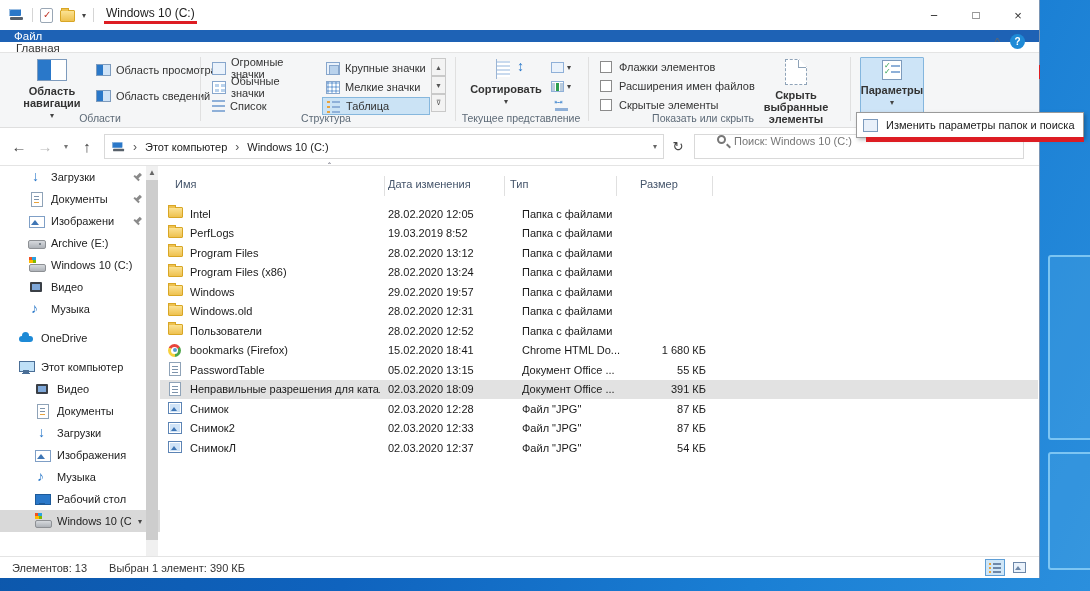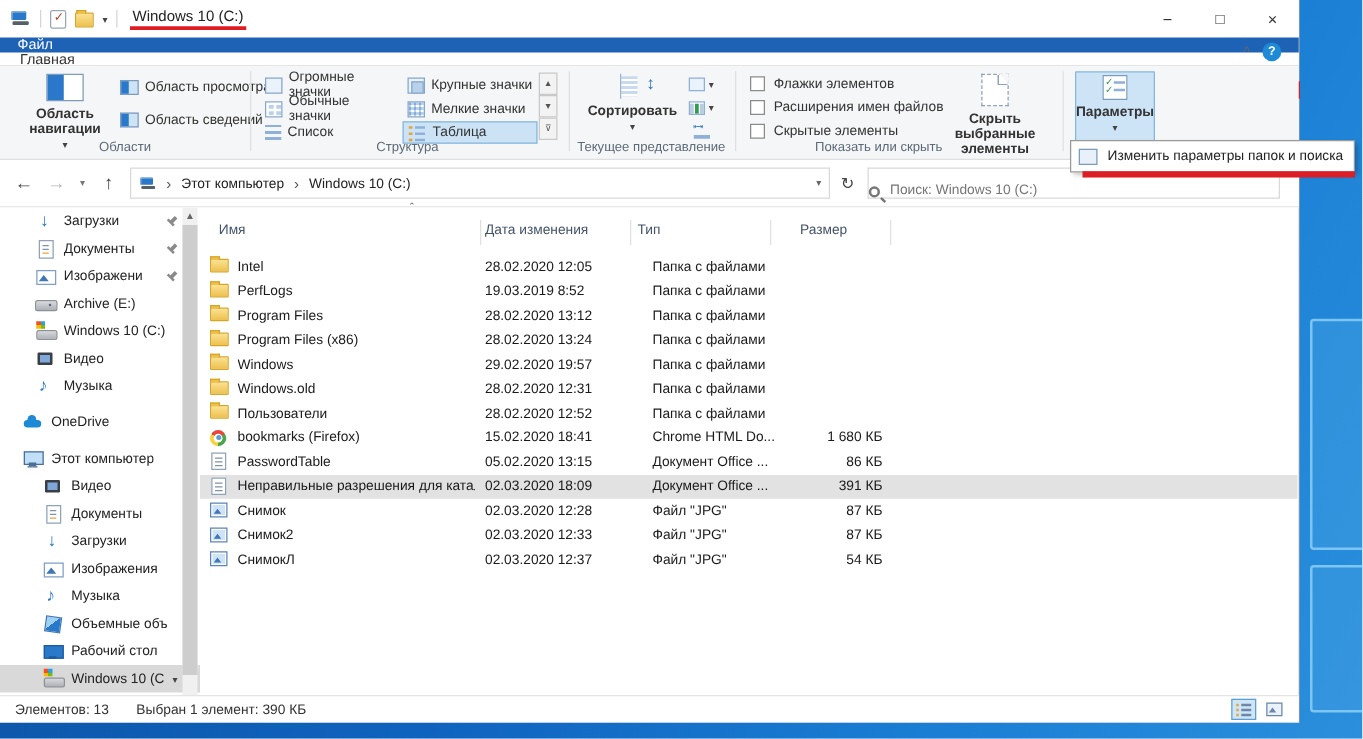--- a/index.html
+++ b/index.html
@@ -98,21 +98,21 @@
   
   .navbar { position:absolute; left:0; top:128px; width:100%; height:38px; background:#fff; border-bottom:1px solid #e4e4e4; display:flex; align-items:center; }
   .nav-btn { width:26px; text-align:center; font-size:15px; color:#444; cursor:default; }
   .nav-btn.dim { color:#b9b9b9; }
   .nav-btn.small { width:16px; font-size:8px; color:#777; }
   .addr-box { margin-left:4px; width:560px; height:25px; border:1px solid #d9d9d9; display:flex; align-items:center; padding:0 6px; gap:6px; }
   .crumb { color:#222; padding:0 2px; cursor:default; }
   .crumb-sep { color:#555; font-size:12px; }
   .addr-dd { margin-left:auto; font-size:8px; color:#666; }
   .refresh-btn { width:28px; text-align:center; font-size:13px; color:#444; cursor:default; }
-  .search-box { margin-left:2px; width:330px; height:25px; border:1px solid #d9d9d9; display:flex; align-items:flex-end; padding:0 0; gap:8px; color:#767676; }
+  .search-box { margin-left:2px; width:330px; height:25px; border:1px solid #d9d9d9; display:flex; align-items:flex-start; padding:0 22px; gap:8px; color:#767676; }
   .lens { width:9px; height:9px; border:2px solid #777; border-radius:50%; }
   .lens::after { content:""; position:absolute; left:7px; top:8px; width:5px; height:2px; background:#777; transform:rotate(45deg); }
 
   
   .sidebar { position:absolute; left:0; top:166px; width:160px; height:390px; background:#fff; overflow:hidden; }
   .side-scroll { position:absolute; right:2px; top:0; width:12px; height:100%; background:#f0f0f0; }
   .side-scroll .arrow { display:block; text-align:center; font-size:8px; color:#666; padding-top:2px; }
   .side-thumb { position:absolute; left:0; top:14px; width:12px; height:360px; background:#cdcdcd; }
   .side-item { display:flex; align-items:center; gap:7px; height:22px; padding-left:18px; padding-right:18px; color:#222; cursor:default; }
   .side-item.lv1 { padding-left:28px; }
@@ -448,26 +448,20 @@
           <span class="chev"></span>
         </div>
 
         <div class="side-item lv2">
           <span class="si si-music"></span>
           <span class="label">Музыка</span>
 
           <span class="chev"></span>
         </div>
 
-        <div class="side-item lv2">
-          <span class="si si-3d"></span>
-          <span class="label">Объемные объ</span>
-
-          <span class="chev"></span>
-        </div>
 
         <div class="side-item lv2">
           <span class="si si-desktop"></span>
           <span class="label">Рабочий стол</span>
 
           <span class="chev"></span>
         </div>
 
         <div class="side-item selected lv2">
           <span class="si si-drive-win"></span>
@@ -561,21 +555,21 @@
             <span class="cell-date">15.02.2020 18:41</span>
             <span class="cell-type">Chrome HTML Do...</span>
             <span class="cell-size">1 680 КБ</span>
           </div>
 
           <div class="frow">
             <span class="fi fi-doc"></span>
             <span class="cell-name">PasswordTable</span>
             <span class="cell-date">05.02.2020 13:15</span>
             <span class="cell-type">Документ Office ...</span>
-            <span class="cell-size">86 КБ</span>
+            <span class="cell-size">55 КБ</span>
           </div>
 
           <div class="frow selected">
             <span class="fi fi-doc"></span>
             <span class="cell-name">Неправильные разрешения для катало...</span>
             <span class="cell-date">02.03.2020 18:09</span>
             <span class="cell-type">Документ Office ...</span>
             <span class="cell-size">391 КБ</span>
           </div>
 

